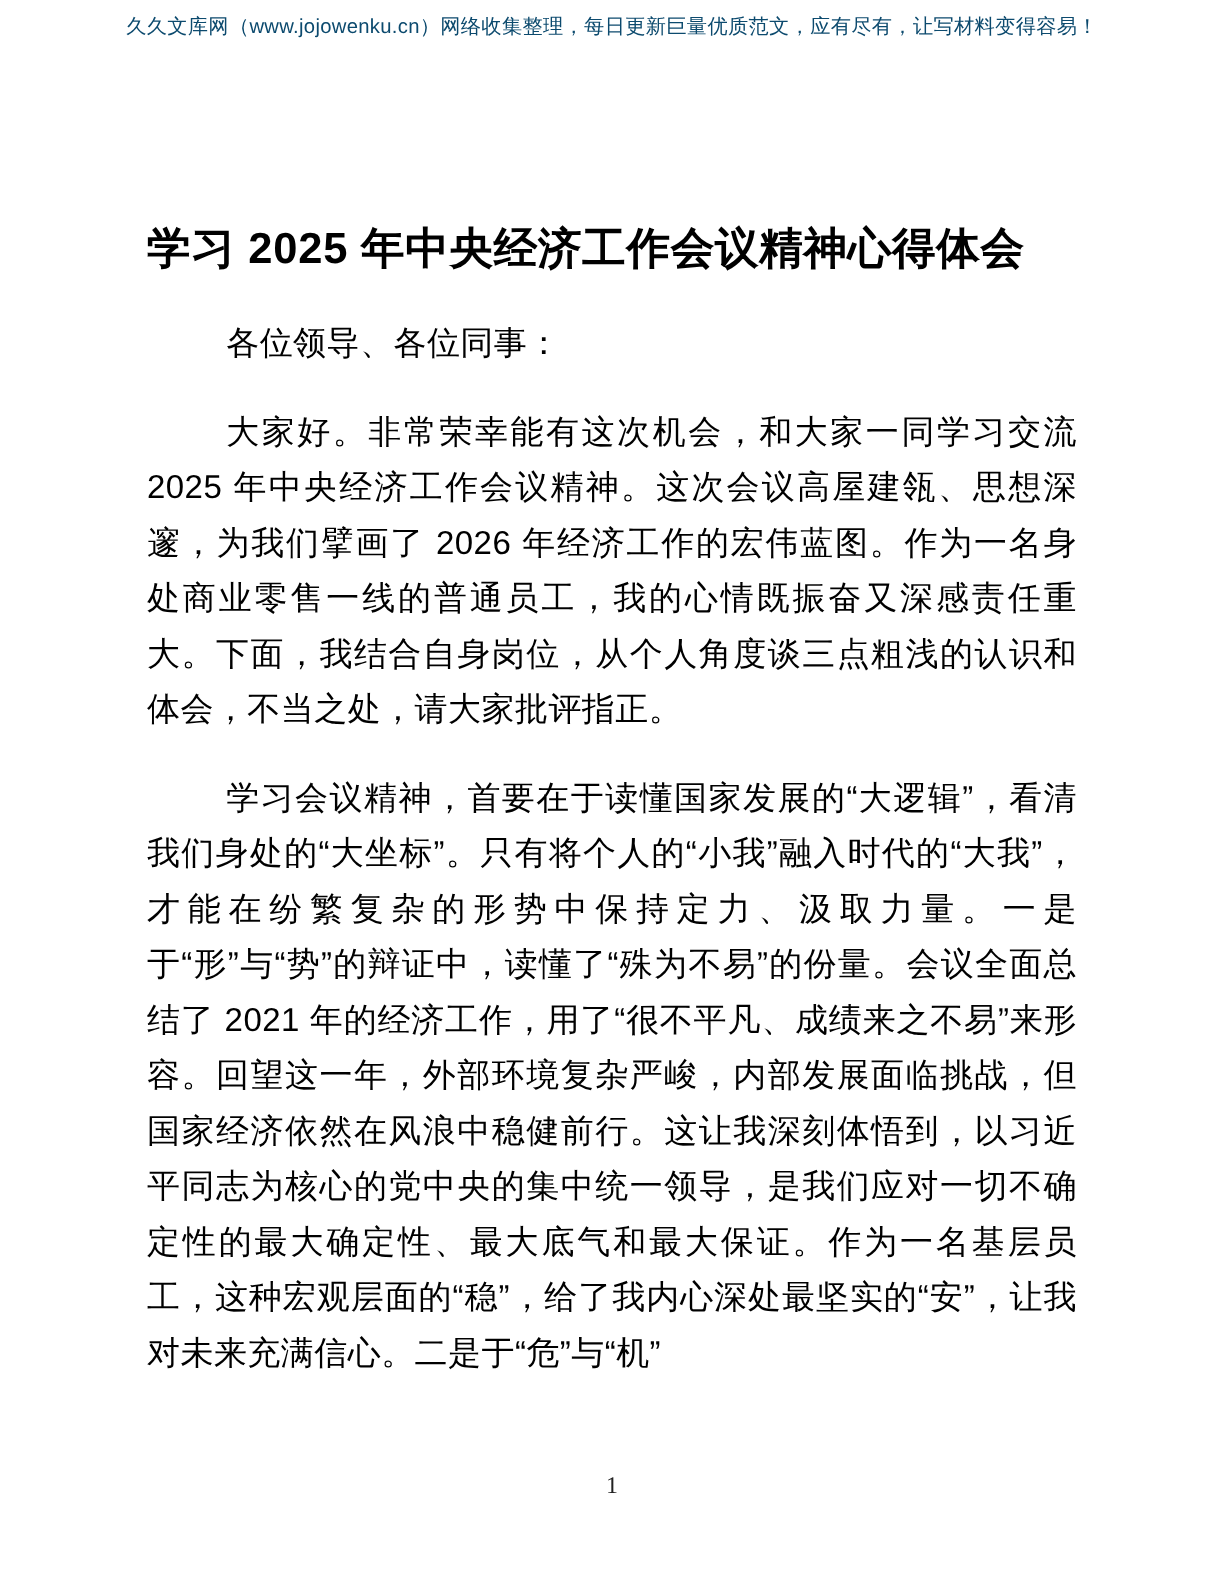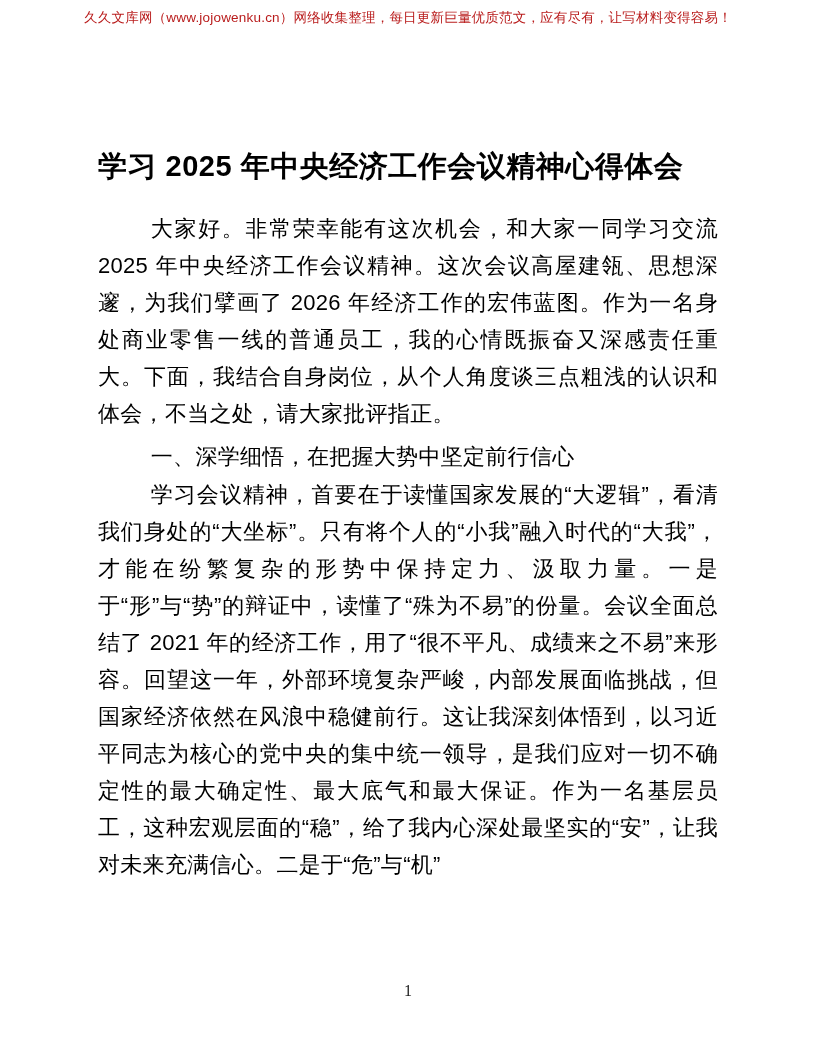--- a/index.html
+++ b/index.html
@@ -38,44 +38,44 @@
   }
   .para {
     margin: 0;
     font-size: 22px;
     line-height: 37px;
     text-align: justify;
     text-justify: inter-ideograph;
     text-indent: 2.4em;
     letter-spacing: 0.3px;
   }
-  .para.body { margin-top: 1px; }
+  .para.body { margin-top: 22px; }
   .para.heading { margin-top: 6px; }
   .page-number {
     position: absolute;
     top: 982px;
     left: 0;
     right: 0;
     text-align: center;
     font-family: "Liberation Serif", serif;
     font-size: 16px;
     color: #222222;
   }
 </style>
 </head>
 <body>
 
 <div class="page">
 
-  <div class="doc-header" style="color: #b91c1c;">久久文库网（www.jojowenku.cn）网络收集整理，每日更新巨量优质范文，应有尽有，让写材料变得容易！</div>
+  <div class="doc-header" style="color: #0c4a6e;">久久文库网（www.jojowenku.cn）网络收集整理，每日更新巨量优质范文，应有尽有，让写材料变得容易！</div>
 
   <h1 class="title">学习 2025 年中央经济工作会议精神心得体会</h1>
 
+  <p class="para salutation">各位领导、各位同事：</p>
 
   <p class="para body">大家好。非常荣幸能有这次机会，和大家一同学习交流 2025 年中央经济工作会议精神。这次会议高屋建瓴、思想深邃，为我们擘画了 2026 年经济工作的宏伟蓝图。作为一名身处商业零售一线的普通员工，我的心情既振奋又深感责任重大。下面，我结合自身岗位，从个人角度谈三点粗浅的认识和体会，不当之处，请大家批评指正。</p>
 
-  <p class="para heading">一、深学细悟，在把握大势中坚定前行信心</p>
 
   <p class="para body">学习会议精神，首要在于读懂国家发展的“大逻辑”，看清我们身处的“大坐标”。只有将个人的“小我”融入时代的“大我”，才能在纷繁复杂的形势中保持定力、汲取力量。一是于“形”与“势”的辩证中，读懂了“殊为不易”的份量。会议全面总结了 2021 年的经济工作，用了“很不平凡、成绩来之不易”来形容。回望这一年，外部环境复杂严峻，内部发展面临挑战，但国家经济依然在风浪中稳健前行。这让我深刻体悟到，以习近平同志为核心的党中央的集中统一领导，是我们应对一切不确定性的最大确定性、最大底气和最大保证。作为一名基层员工，这种宏观层面的“稳”，给了我内心深处最坚实的“安”，让我对未来充满信心。二是于“危”与“机”</p>
 
   <div class="page-number">1</div>
 
 </div>
 
 </body></html>

